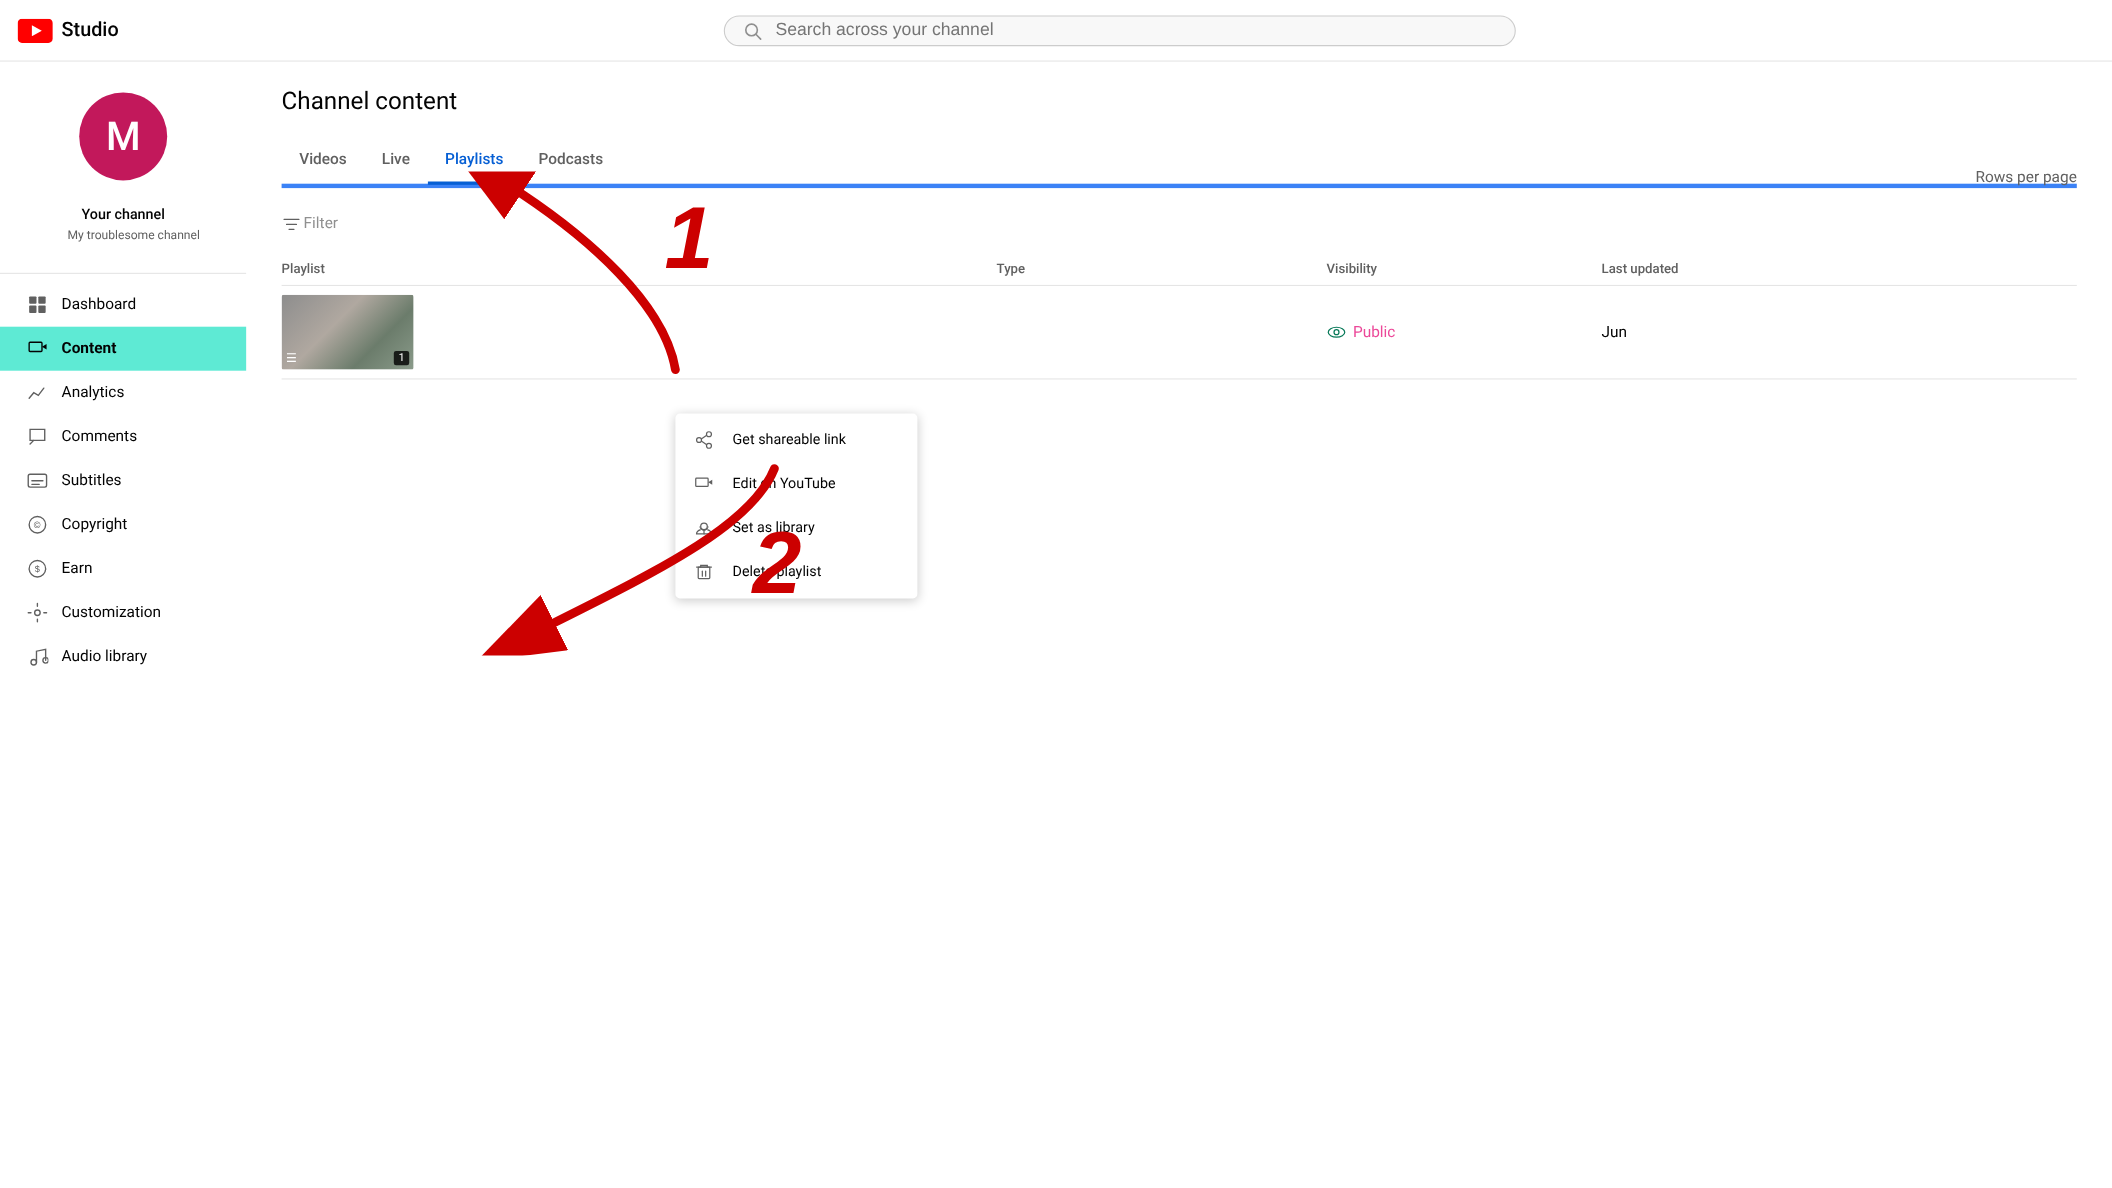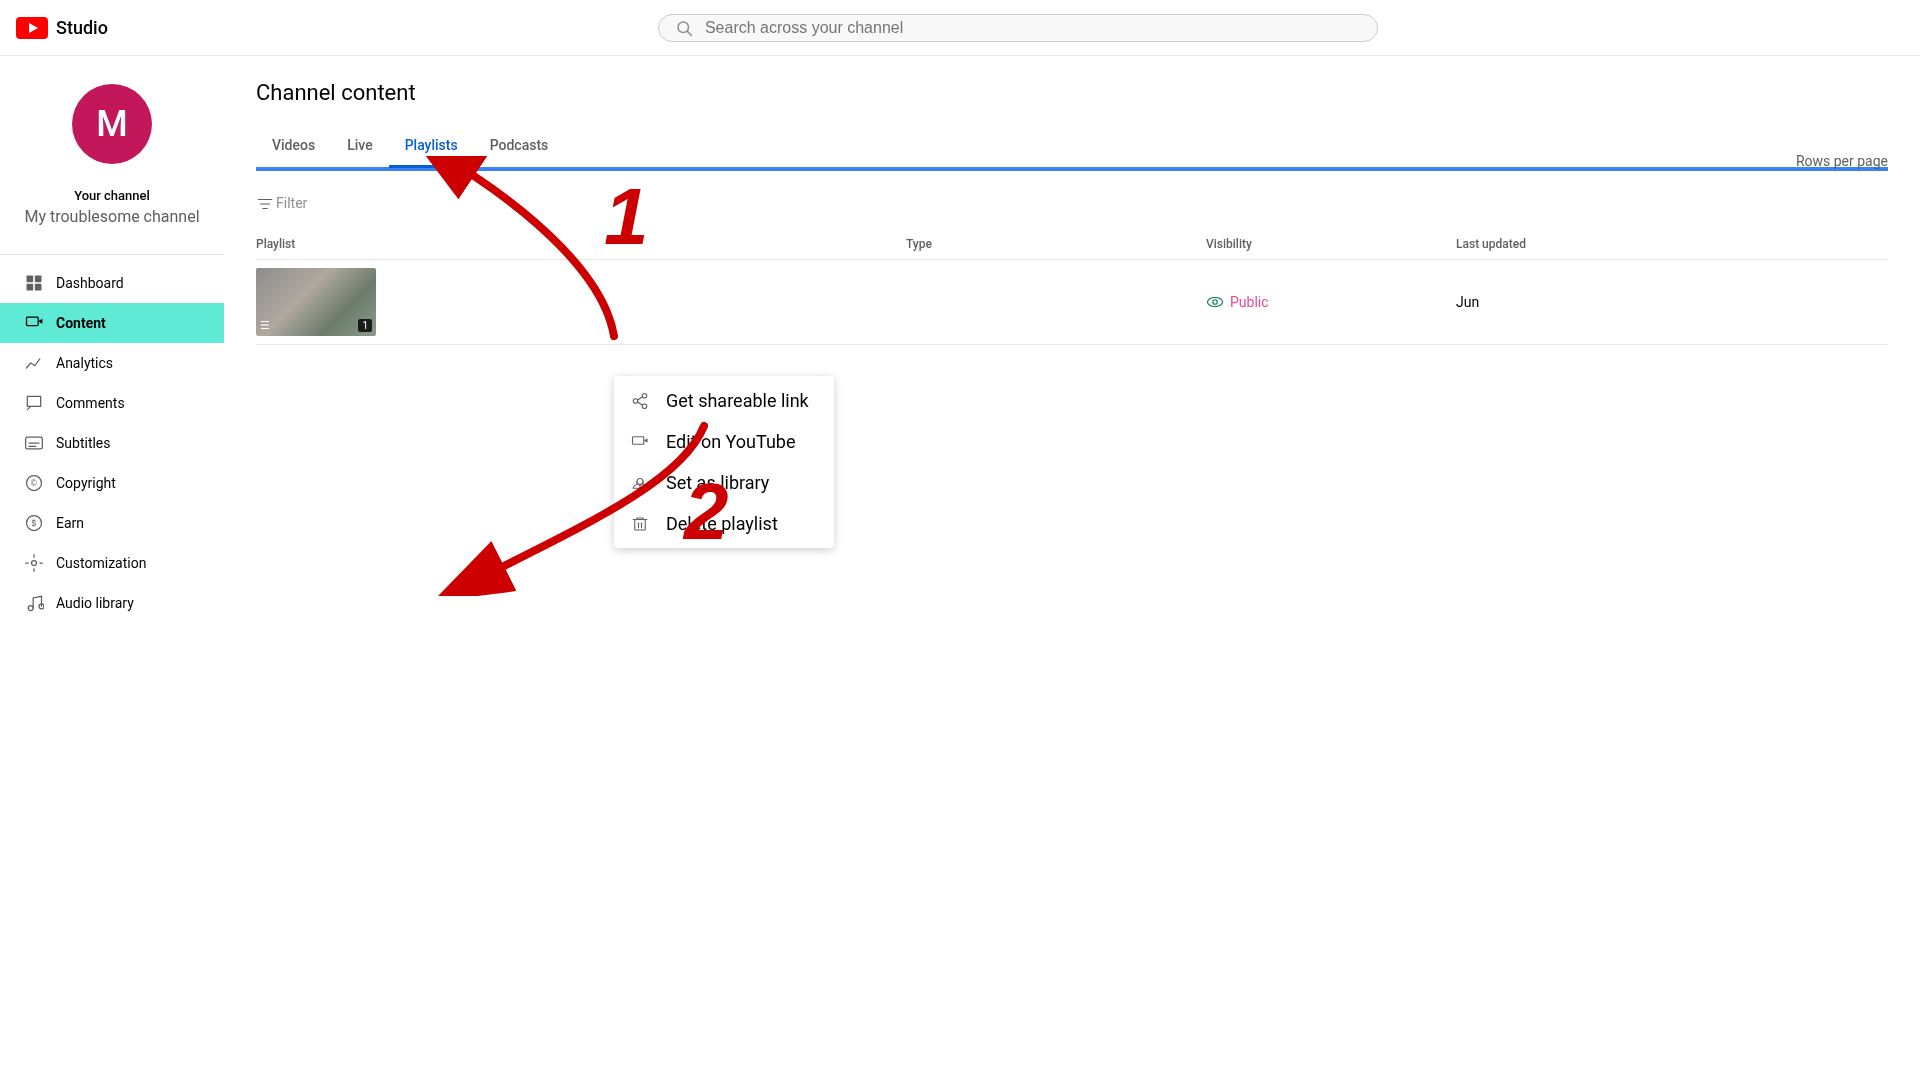--- a/index.html
+++ b/index.html
@@ -31,21 +31,21 @@
       position: fixed; top: 56px; left: 0; width: 224px; bottom: 0;
       background: #fff; overflow-y: auto; padding: 8px 0;
     }
     .sidebar-channel { display: flex; flex-direction: column; align-items: center; padding: 20px 16px; }
     .avatar {
       width: 80px; height: 80px; border-radius: 50%;
       background: #c2185b; display: flex; align-items: center; justify-content: center;
       font-size: 36px; font-weight: 500; color: #fff; margin-bottom: 12px;
     }
     .channel-label { font-size: 13px; font-weight: 500; margin-bottom: 4px; margin-top: 12px; }
-    .channel-name { font-size: 16px; color: #606060; }
+    .channel-name { font-size: 11px; color: #606060; margin-left: 19px; }
     .sidebar-divider { height: 1px; background: #e5e5e5; margin: 8px 0; }
     .sidebar-item {
       display: flex; align-items: center; padding: 10px 24px;
       font-size: 14px; cursor: pointer; color: #030303;
       text-decoration: none; gap: 12px;
     }
     .sidebar-item.active { background: #5eead4; font-weight: 700; }
 
     
     .main { margin-left: 224px; margin-top: 56px; padding: 24px 32px; }
@@ -98,21 +98,21 @@
     .last-col { font-size: 14px; color: #030303; }
 
     
     .context-menu {
       position: absolute; top: 320px; left: 390px;
       background: #fff; border-radius: 4px; box-shadow: 0 2px 10px rgba(0,0,0,0.2);
       min-width: 220px; z-index: 200; padding: 4px 0;
     }
     .context-item {
       display: flex; align-items: center; gap: 16px;
-      padding: 10px 16px; font-size: 18px; cursor: pointer; color: #030303;
+      padding: 10px 16px; font-size: 13px; cursor: pointer; color: #030303;
     }
     .context-icon { width: 20px; height: 20px; color: #606060; flex-shrink: 0; display: flex; align-items: center; justify-content: center; }
 
     
     .annotation-layer {
       position: fixed; top: 56px; left: 224px; right: 0; bottom: 0;
       pointer-events: none; z-index: 300;
     }
 
     .rows-per-page { position: absolute; right: 32px; bottom: 200px; font-size: 14px; color: #606060; }

